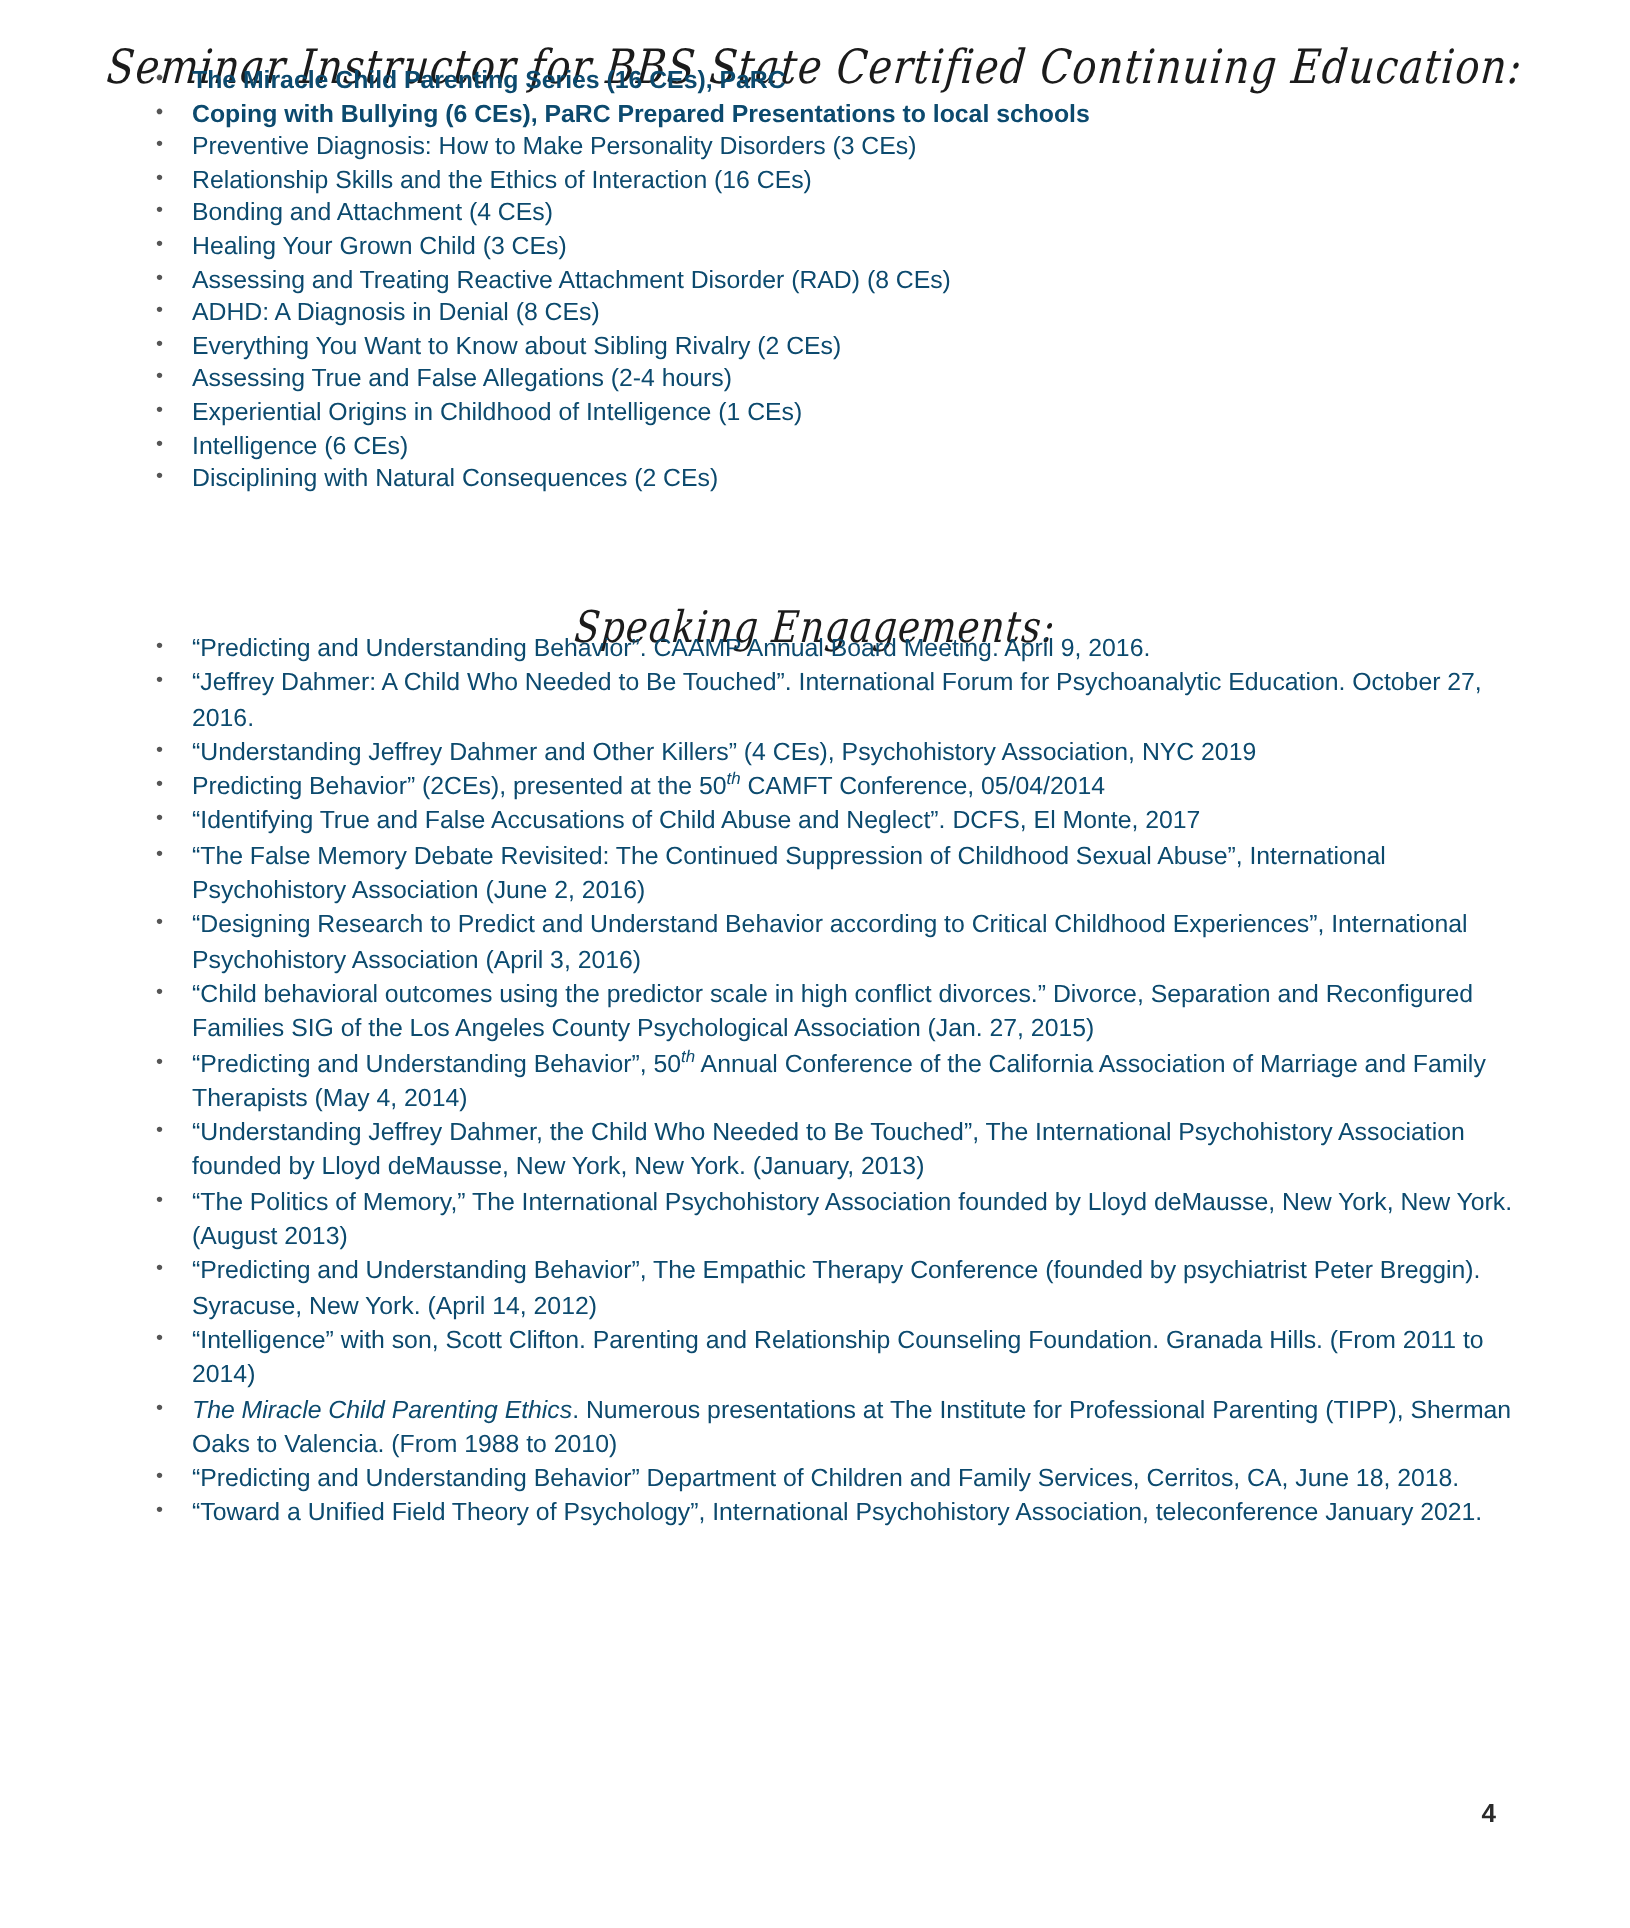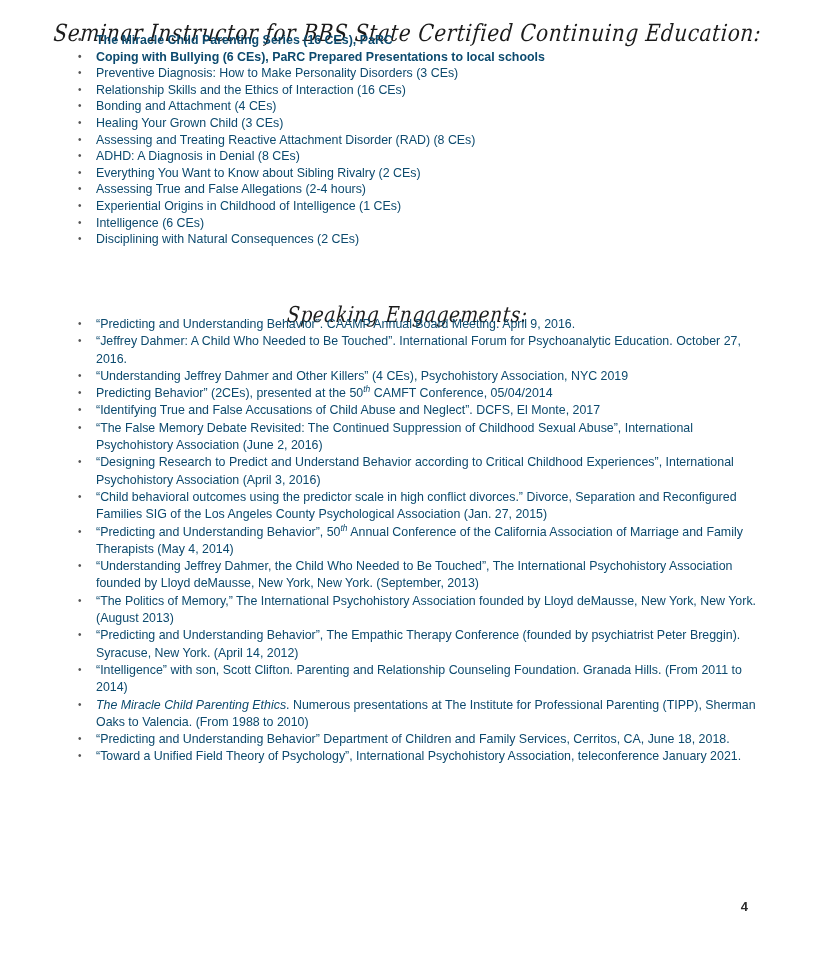--- a/index.html
+++ b/index.html
@@ -146,21 +146,21 @@
   <ul class="doc-list" id="speaking-list">
       <li class="tone-normal">“Predicting and Understanding Behavior”. CAAMP Annual Board Meeting. April 9, 2016.</li>
       <li class="tone-normal">“Jeffrey Dahmer: A Child Who Needed to Be Touched”. International Forum for Psychoanalytic Education. October 27, 2016.</li>
       <li class="tone-grey">“Understanding Jeffrey Dahmer and Other Killers” (4 CEs), Psychohistory Association, NYC 2019</li>
       <li class="tone-grey">Predicting Behavior” (2CEs), presented at the 50<sup>th</sup> CAMFT Conference, 05/04/2014</li>
       <li class="tone-grey">“Identifying True and False Accusations of Child Abuse and Neglect”. DCFS, El Monte, 2017</li>
       <li class="tone-normal">“The False Memory Debate Revisited: The Continued Suppression of Childhood Sexual Abuse”, International Psychohistory Association (June 2, 2016)</li>
       <li class="tone-normal">“Designing Research to Predict and Understand Behavior according to Critical Childhood Experiences”, International Psychohistory Association (April 3, 2016)</li>
       <li class="tone-normal">“Child behavioral outcomes using the predictor scale in high conflict divorces.” Divorce, Separation and Reconfigured Families SIG of the Los Angeles County Psychological Association (Jan. 27, 2015)</li>
       <li class="tone-normal">“Predicting and Understanding Behavior”, 50<sup>th</sup> Annual Conference of the California Association of Marriage and Family Therapists (May 4, 2014)</li>
-      <li class="tone-normal">“Understanding Jeffrey Dahmer, the Child Who Needed to Be Touched”, The International Psychohistory Association founded by Lloyd deMausse, New York, New York. (September, 2013)</li>
+      <li class="tone-normal">“Understanding Jeffrey Dahmer, the Child Who Needed to Be Touched”, The International Psychohistory Association founded by Lloyd deMausse, New York, New York. (January, 2013)</li>
       <li class="tone-normal">“The Politics of Memory,” The International Psychohistory Association founded by Lloyd deMausse, New York, New York. (August 2013)</li>
       <li class="tone-normal">“Predicting and Understanding Behavior”, The Empathic Therapy Conference (founded by psychiatrist Peter Breggin). Syracuse, New York. (April 14, 2012)</li>
       <li class="tone-normal">“Intelligence” with son, Scott Clifton. Parenting and Relationship Counseling Foundation. Granada Hills. (From 2011 to 2014)</li>
       <li class="tone-normal"><span class="ital">The Miracle Child Parenting Ethics</span>. Numerous presentations at The Institute for Professional Parenting (TIPP), Sherman Oaks to Valencia. (From 1988 to 2010)</li>
       <li class="tone-normal">“Predicting and Understanding Behavior” Department of Children and Family Services, Cerritos, CA, June 18, 2018.</li>
       <li class="tone-normal">“Toward a Unified Field Theory of Psychology”, International Psychohistory Association, teleconference January 2021.</li>
     </ul>
 
   <div id="page-number">4</div>
 

